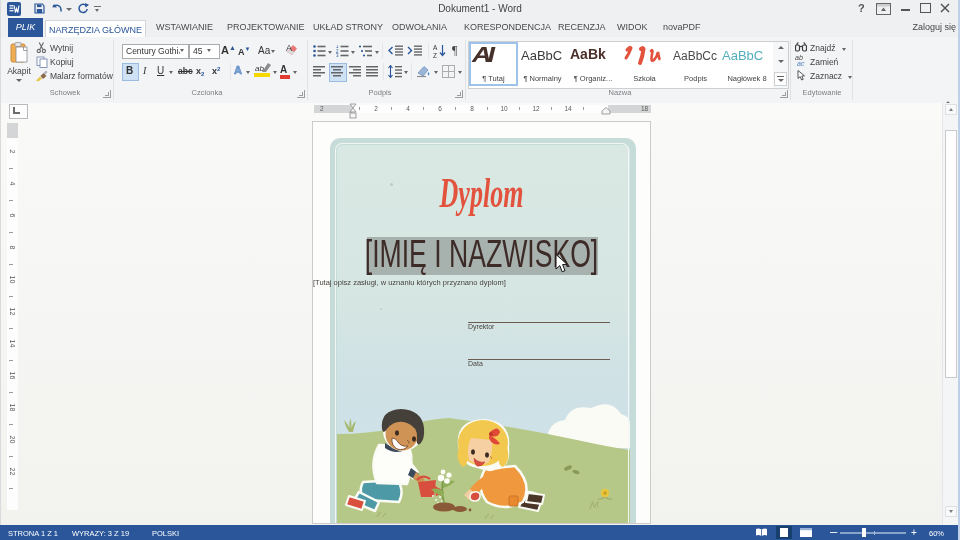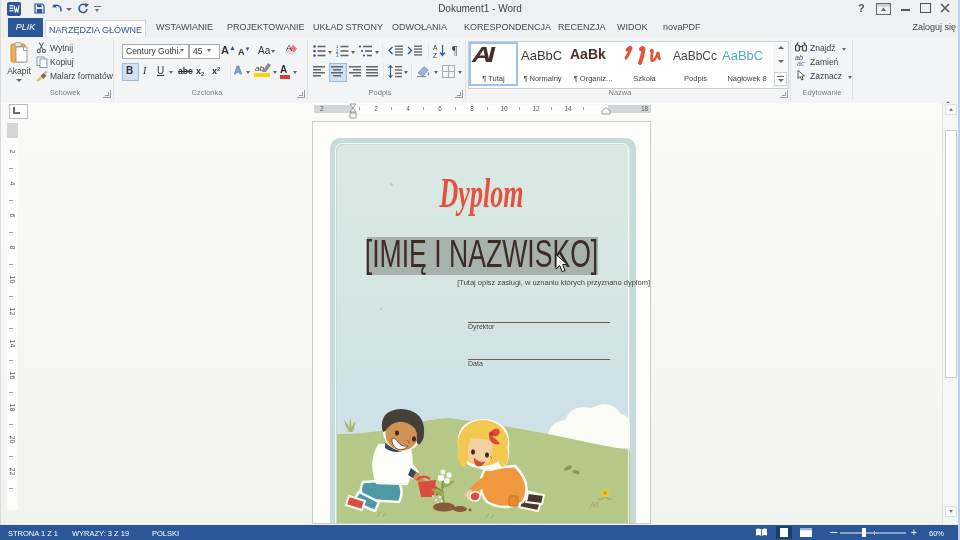--- a/index.html
+++ b/index.html
@@ -465,21 +465,21 @@
       </svg>
 
       <div class="abs" style="left:60px;top:45px;width:3px;height:3px;background:#b0bfb5;border-radius:50%;opacity:.7"></div>
       <div class="abs" style="left:200px;top:120px;width:2px;height:2px;background:#b0bfb5;border-radius:50%;opacity:.6"></div>
       <div class="abs" style="left:50px;top:170px;width:2px;height:2px;background:#b0bfb5;border-radius:50%;opacity:.6"></div>
     </div>
 
     <div class="abs" style="left:0;top:48px;width:337px;text-align:center;font-size:42px;font-style:italic;color:#e2523d;font-family:'Liberation Serif',serif;z-index:5;font-weight:bold;transform:scaleX(.62);line-height:46px">Dyplom</div>
     <div class="abs" style="left:54px;top:115px;width:231px;height:38px;background:#a7b1ad;z-index:4"></div>
     <div class="abs" style="left:0;top:111px;width:337px;text-align:center;font-size:38px;color:#3d2b28;z-index:5;white-space:nowrap;transform:scaleX(.70);line-height:42px">[IMIĘ I NAZWISKO]</div>
-    <div class="abs" style="left:0;top:156px;width:337px;text-align:right;font-size:7.5px;color:#4a4440;z-index:5">[Tutaj opisz zasługi, w uznaniu których przyznano dyplom]</div>
+    <div class="abs" style="left:0;top:156px;width:337px;text-align:left;font-size:7.5px;color:#4a4440;z-index:5">[Tutaj opisz zasługi, w uznaniu których przyznano dyplom]</div>
 
     <div class="abs" style="left:155px;top:200px;width:142px;border-top:1px solid #6b5b50;z-index:5"></div>
     <div class="abs" style="left:155px;top:201px;font-size:7px;color:#4a4440;z-index:5">Dyrektor</div>
     <div class="abs" style="left:155px;top:237px;width:142px;border-top:1px solid #6b5b50;z-index:5"></div>
     <div class="abs" style="left:155px;top:238px;font-size:7px;color:#4a4440;z-index:5">Data</div>
 
     <svg class="abs" style="left:242px;top:132px;z-index:6" width="13" height="20" viewBox="0 0 13 20">
       <path d="M1 0.5 L1 15 L4.8 11.6 L7.2 17.8 L10 16.6 L7.6 10.6 L12 10.2 Z" fill="#fff" stroke="#111" stroke-width="1"></path>
     </svg>
   </div>

